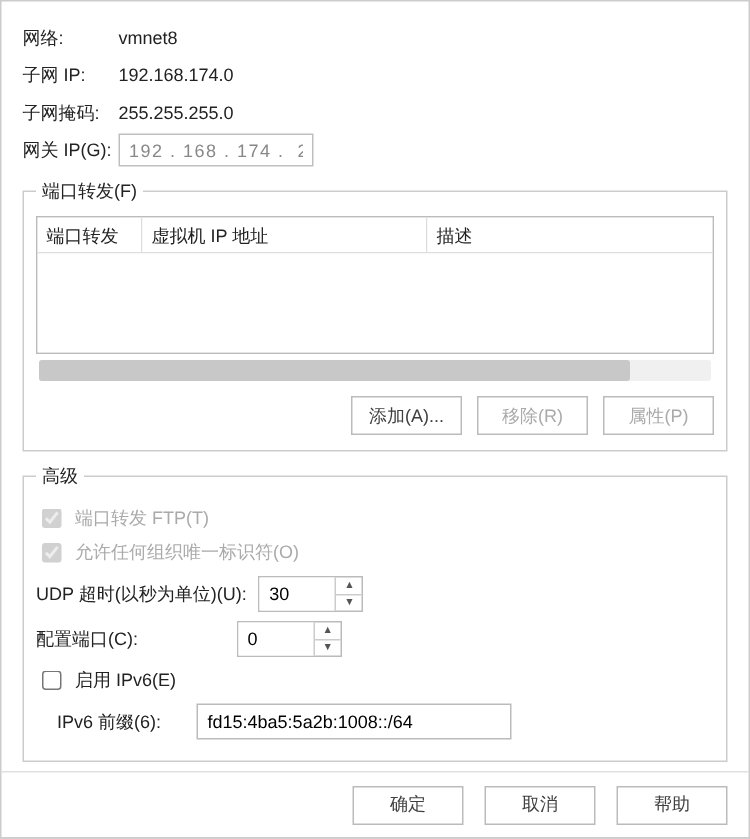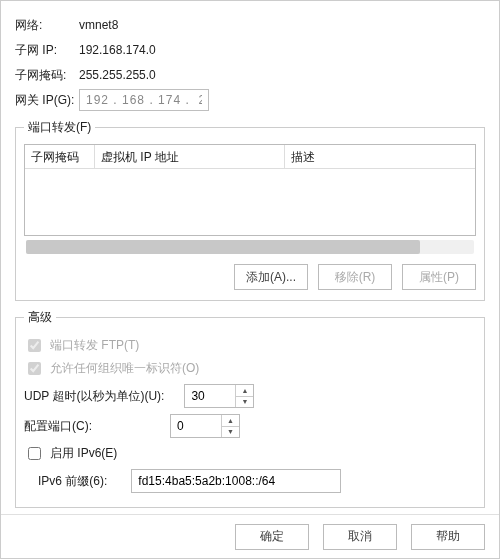--- a/index.html
+++ b/index.html
@@ -47,21 +47,21 @@
   }
   .btn-row { display: flex; justify-content: flex-end; gap: 10px; margin-top: 10px; }
   .btn {
     min-width: 74px; height: 26px; border: 1px solid #bbb; background: #fff;
     font-size: 12px; color: #404040; padding: 0 10px; cursor: pointer;
   }
   .btn:disabled, .btn.disabled { color: #aaa; cursor: default; }
   .adv-row { display: flex; align-items: center; margin: 4px 0; gap: 6px; }
   .chk { width: 13px; height: 13px; accent-color: #777; }
   .chk-label.disabled { color: #aaa; }
-  .spin-wrap { display: flex; align-items: center; gap: 20px; margin: 6px 0; }
+  .spin-wrap { display: flex; align-items: center; gap: 8px; margin: 6px 0; }
   .spin-label { }
   .spinner {
     display: flex; border: 1px solid #bbb; height: 24px; width: 70px;
   }
   .spinner input {
     border: none; width: 50px; padding: 0 6px; font-size: 12px; outline: none;
   }
   .spin-btns { display: flex; flex-direction: column; width: 18px; border-left: 1px solid #ccc; }
   .spin-btns div {
     flex: 1; display: flex; align-items: center; justify-content: center;
@@ -100,21 +100,21 @@
     </div>
     <div class="info-row">
       <span class="info-label">网关 IP(G):</span>
       <input class="gw-input" value="192 . 168 . 174 .  2" style="">
     </div>
 
     <fieldset>
       <legend>端口转发(F)</legend>
       <div class="table-wrap">
         <div class="thead">
-          <div class="th" style="width:70px">子网掩码</div>
+          <div class="th" style="width:70px">端口转发</div>
           <div class="th" style="width:190px">虚拟机 IP 地址</div>
           <div class="th" style="flex:1">描述</div>
         </div>
         <div class="tbody"></div>
       </div>
       <div class="hscroll">
         <div class="hscroll-thumb"></div>
       </div>
       <div class="btn-row">
         <button class="btn">添加(A)...</button>

